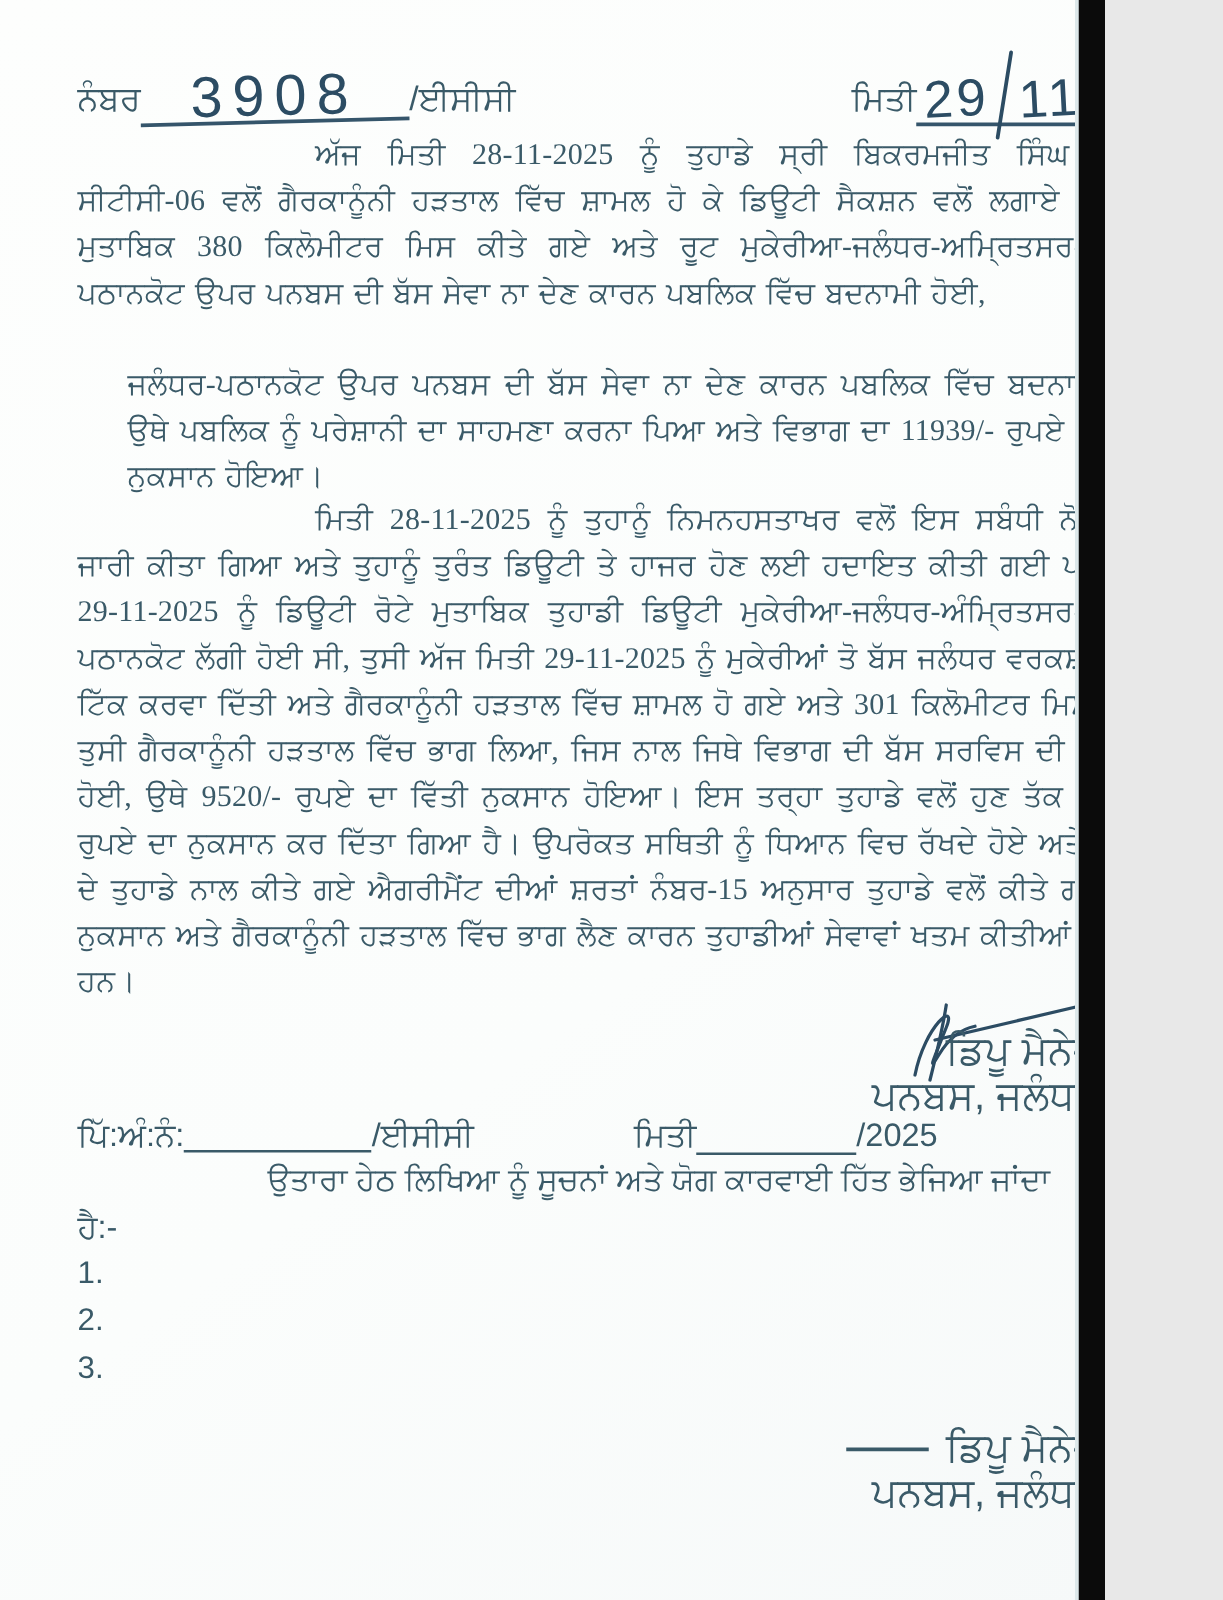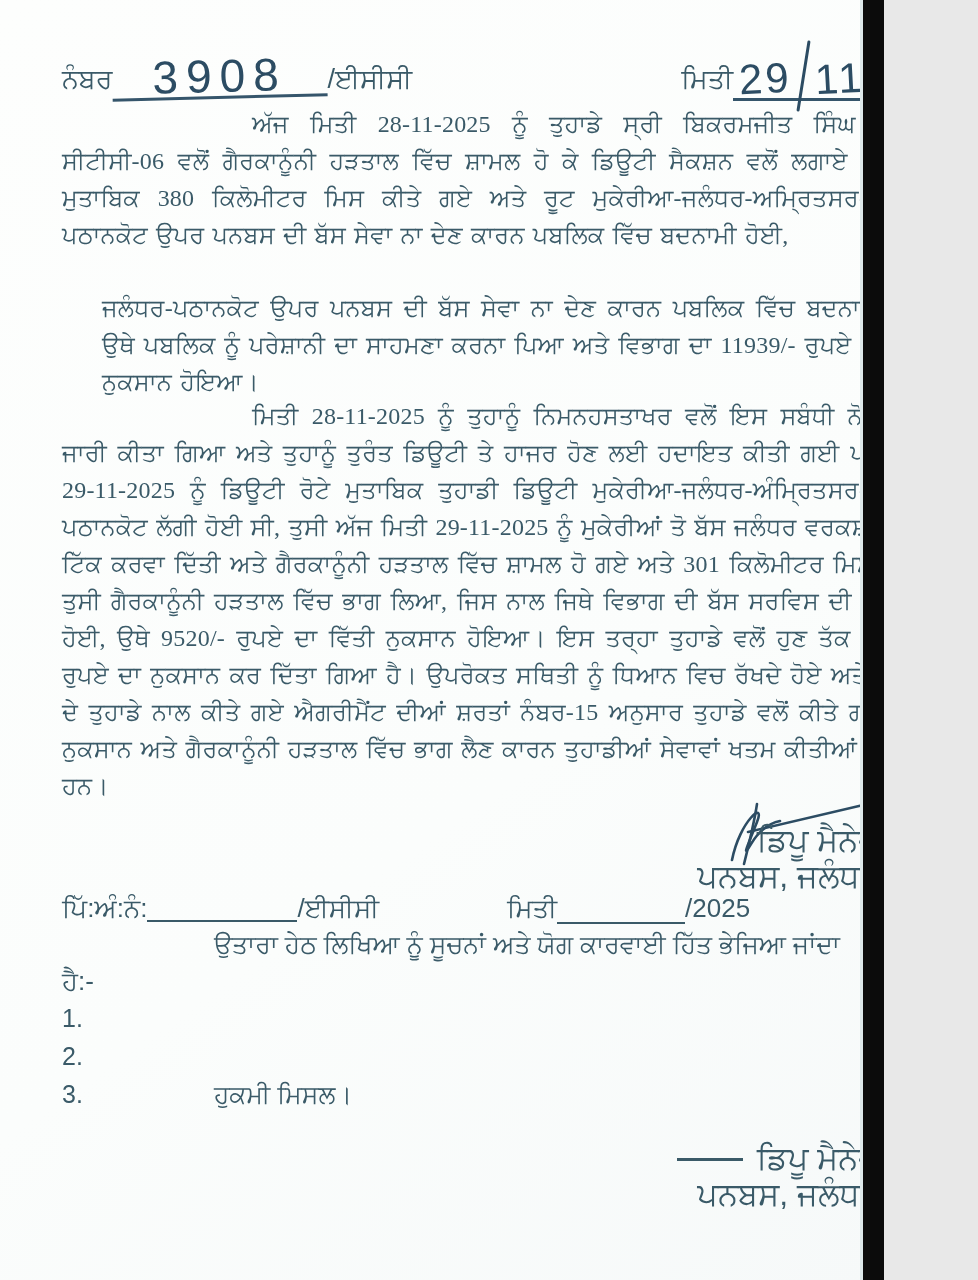--- a/index.html
+++ b/index.html
@@ -115,21 +115,20 @@
 
     <div class="sect" style="top:1000px;">
       <div class="copy-row">
         <span class="copy-num">1.</span>
       </div>
       <div class="copy-row">
         <span class="copy-num">2.</span>
       </div>
       <div class="copy-row">
         <span class="copy-num">3.</span>
-        <span class="copy-text">ਹੁਕਮੀ ਮਿਸਲ।</span>
       </div>
     </div>
 
     <div class="sect sig-block" style="top:1140px;right:30px;left:auto;width:380px;">
       <div>
         <span class="sig-dash"></span><span>ਡਿਪੂ ਮੈਨੇਜਰ,</span>
       </div>
       <div>ਪਨਬਸ, ਜਲੰਧਰ-1</div>
     </div>
 

